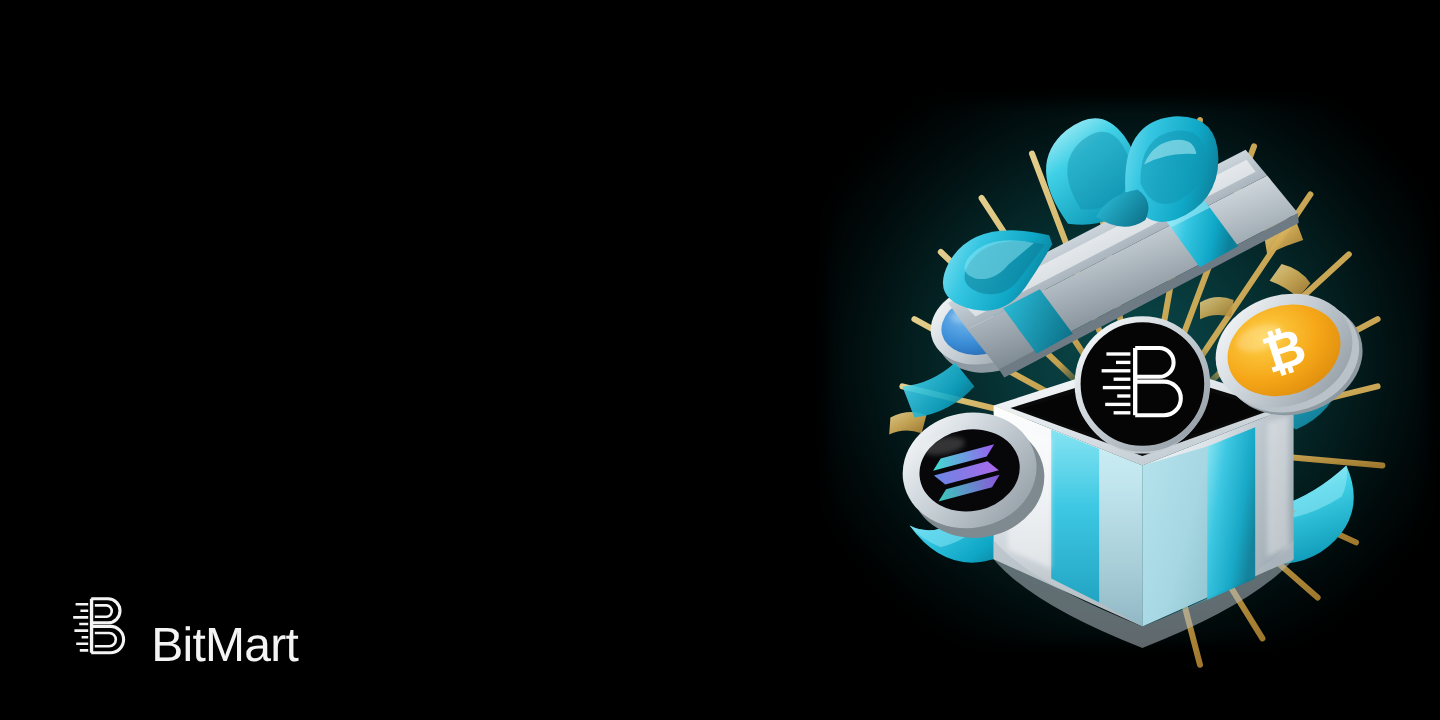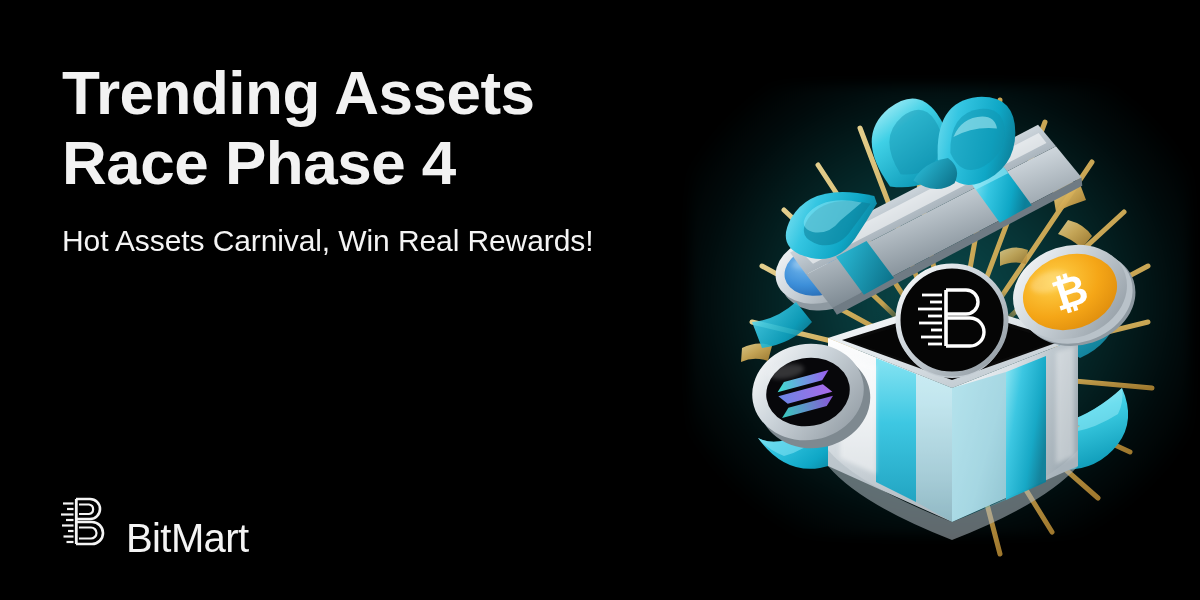--- a/index.html
+++ b/index.html
@@ -80,25 +80,20 @@
   }
   .art svg { width:100%; height:100%; display:block; overflow: visible; }
 </style>
 </head>
 <body>
 
 <div class="banner">
 
   <div class="glow"></div>
 
-  <div class="copy">
-    <div class="headline">Trending Assets
-Race Phase 4</div>
-    <div class="subhead">Hot Assets Carnival, Win Real Rewards!</div>
-  </div>
 
   <div class="logo">
     <span class="logo-mark-wrap">
       <svg class="logo-mark" viewBox="0 0 50 52" aria-hidden="true">
         <g stroke="#f4f4f4" stroke-linecap="butt" fill="none">
 
           <path d="M16 4 H30 A10 10 0 0 1 30 24 H16" stroke-width="2.6"></path>
           <path d="M19 9.5 H29 A4.8 4.8 0 0 1 29 19 H19" stroke-width="2.2"></path>
 
           <path d="M16 27 H32 A11 11 0 0 1 32 49 H16" stroke-width="2.6"></path>

